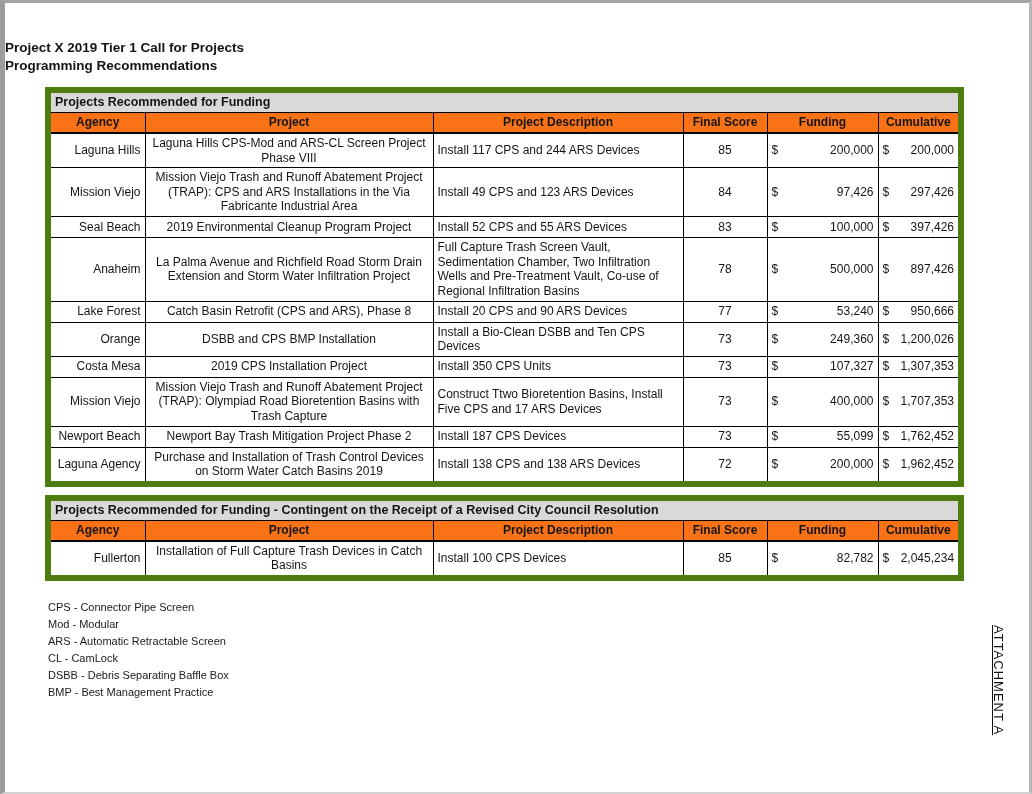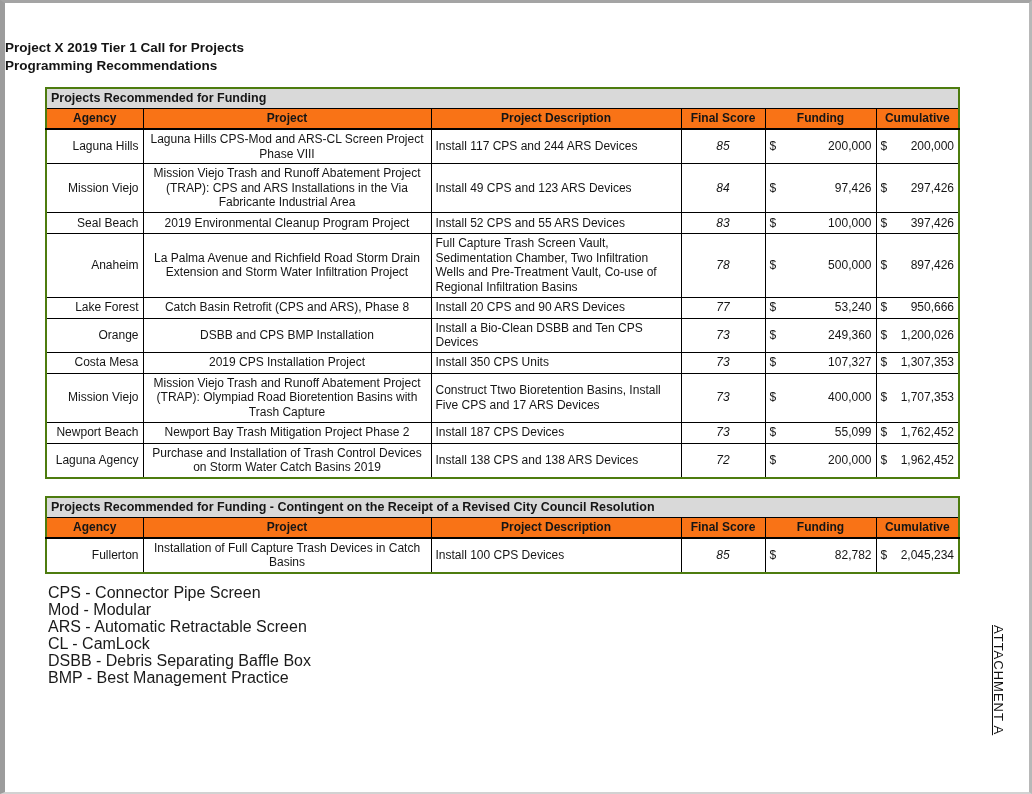--- a/index.html
+++ b/index.html
@@ -22,28 +22,28 @@
     margin-top: 36px;
     font-weight: bold;
     font-size: 13.5px;
     line-height: 18px;
     color: #141414;
   }
 
   table.doc-table {
     border-collapse: collapse;
     table-layout: fixed;
-    border: 2px solid #4d7c0f;
+    border: 6px solid #4d7c0f;
     margin-left: 40px;
     font-size: 12px;
     color: #151515;
     width: 913px;
   }
   table.doc-table:first-of-type { margin-top: 12px; }
-  table.doc-table + table.doc-table { margin-top: 17px; }
+  table.doc-table + table.doc-table { margin-top: 8px; }
 
   .doc-table td {
     border: 1px solid #000;
     padding: 2px 4px;
     line-height: 1.22;
     vertical-align: middle;
     height: 21px; 
     overflow: hidden;
   }
   .doc-table .section-row td {
@@ -56,27 +56,27 @@
   .doc-table .head-row td {
     background: #f97316;
     font-weight: bold;
     text-align: center;
     border-bottom: 2px solid #000;
     height: 18px;
   }
   .c-agency { text-align: right; }
   .c-project { text-align: center; }
   .c-desc { text-align: left; }
-  .c-score { text-align: center; font-style: italic; }
+  .c-score { text-align: center; }
   .c-money .cur { float: left; }
   .c-money .amt { float: right; }
 
   .footnotes {
-    margin: 10px 0 0 43px;
-    font-size: 16px;
+    margin: 18px 0 0 43px;
+    font-size: 11px;
     line-height: 17px;
     color: #1a1a1a;
   }
   .footnotes .fn { white-space: nowrap; }
 
   .attachment {
     position: absolute;
     top: 622px;
     left: 1001px;
     transform: rotate(90deg);

